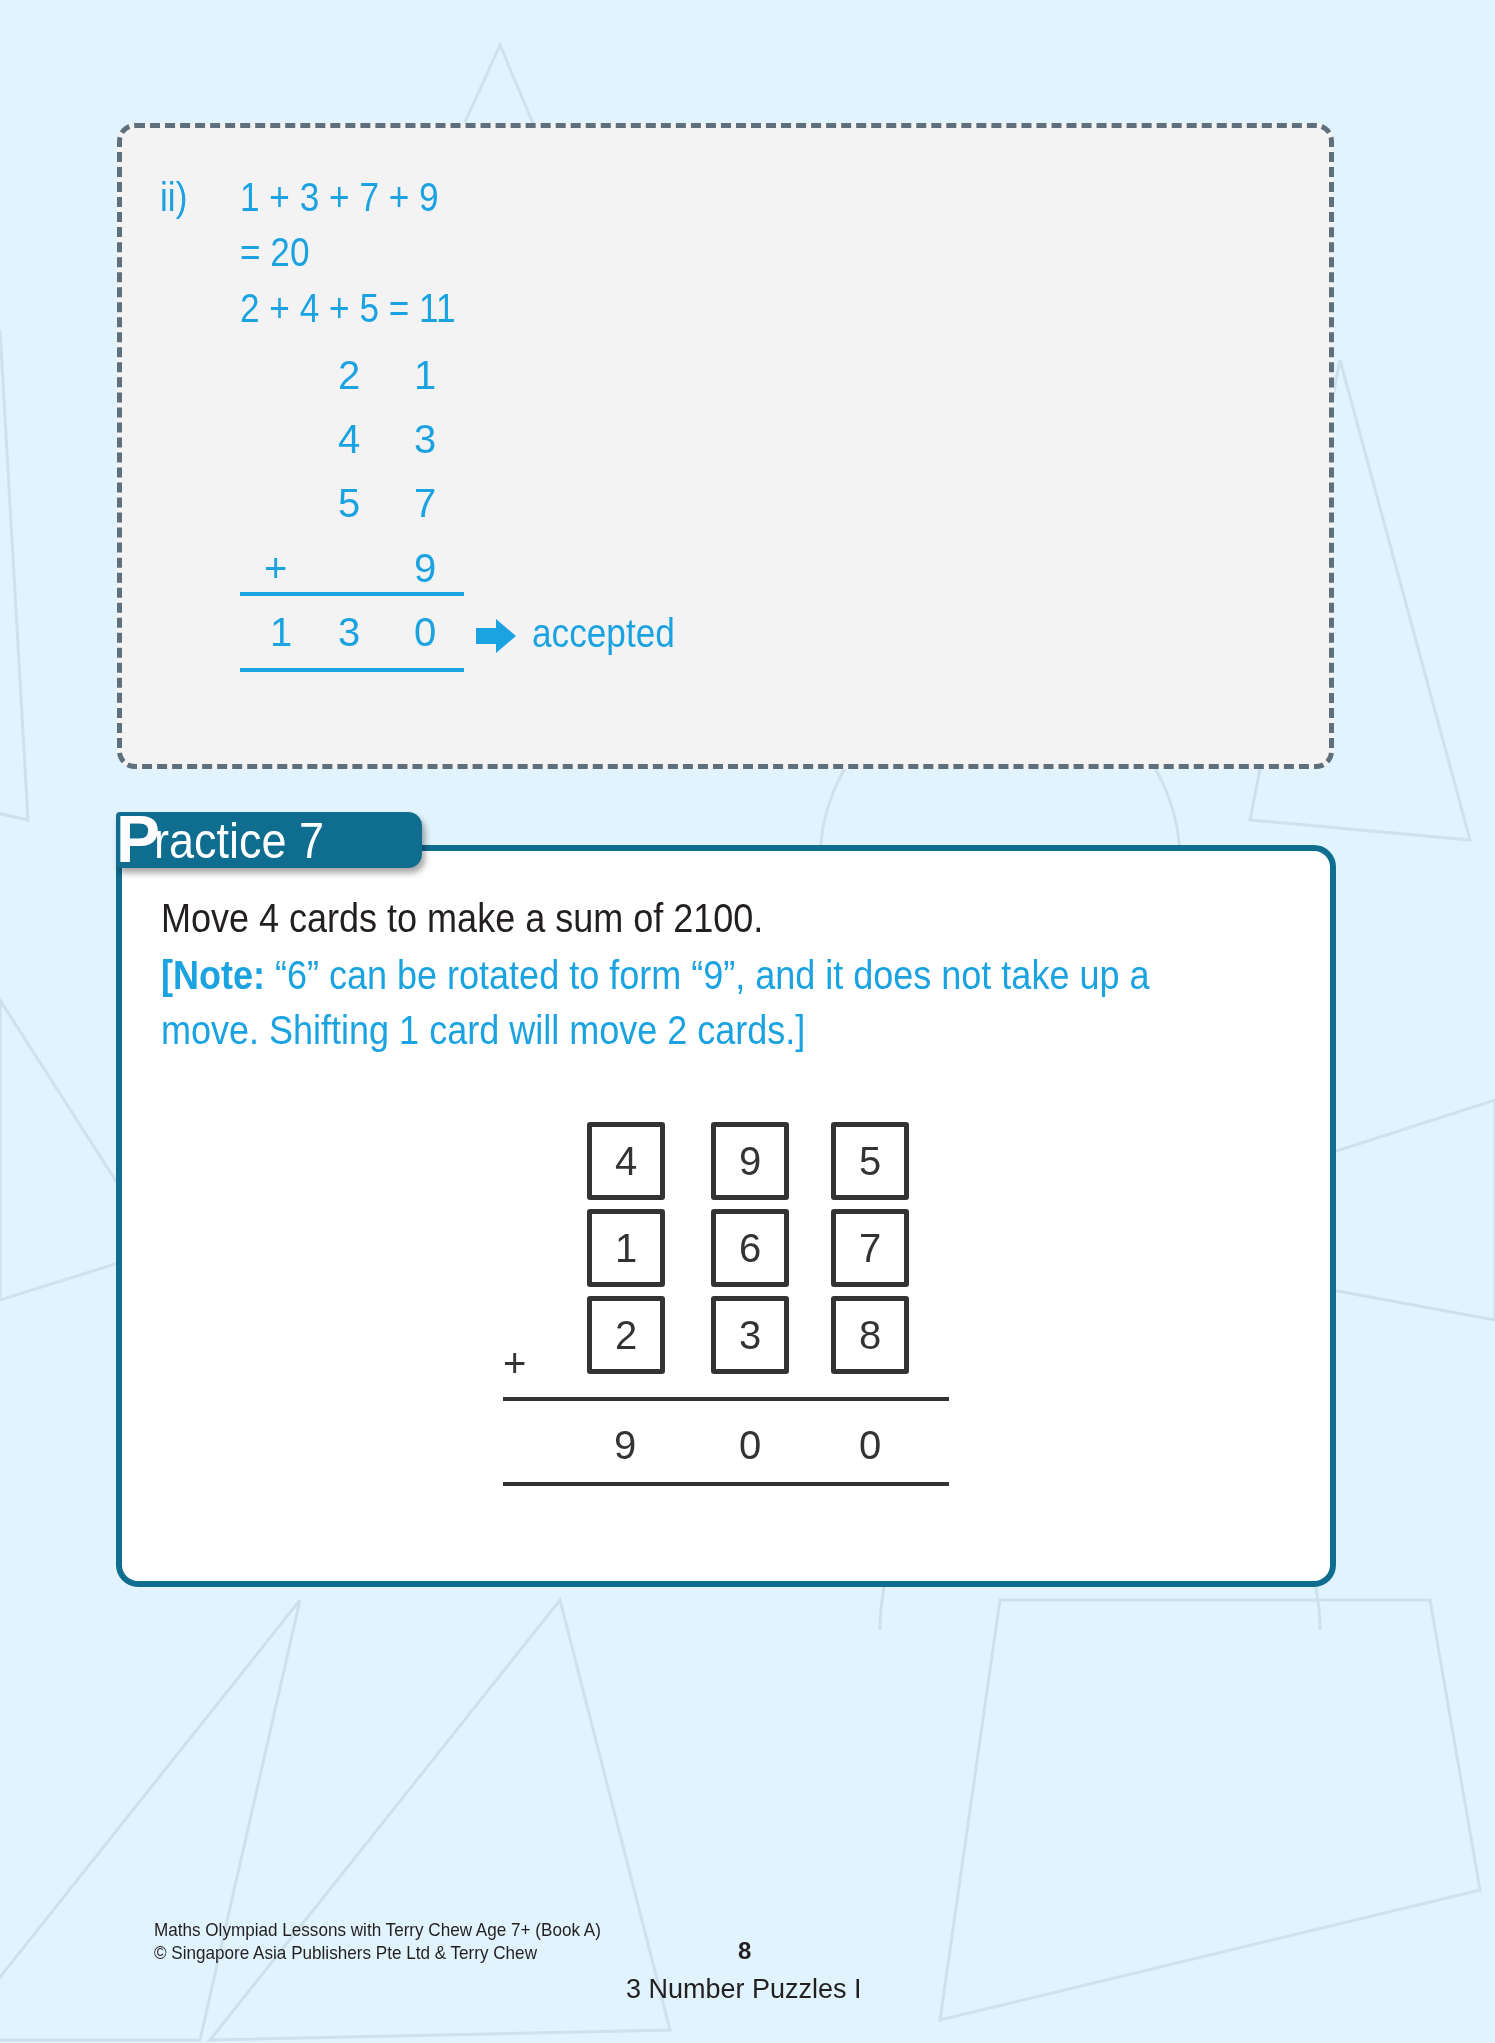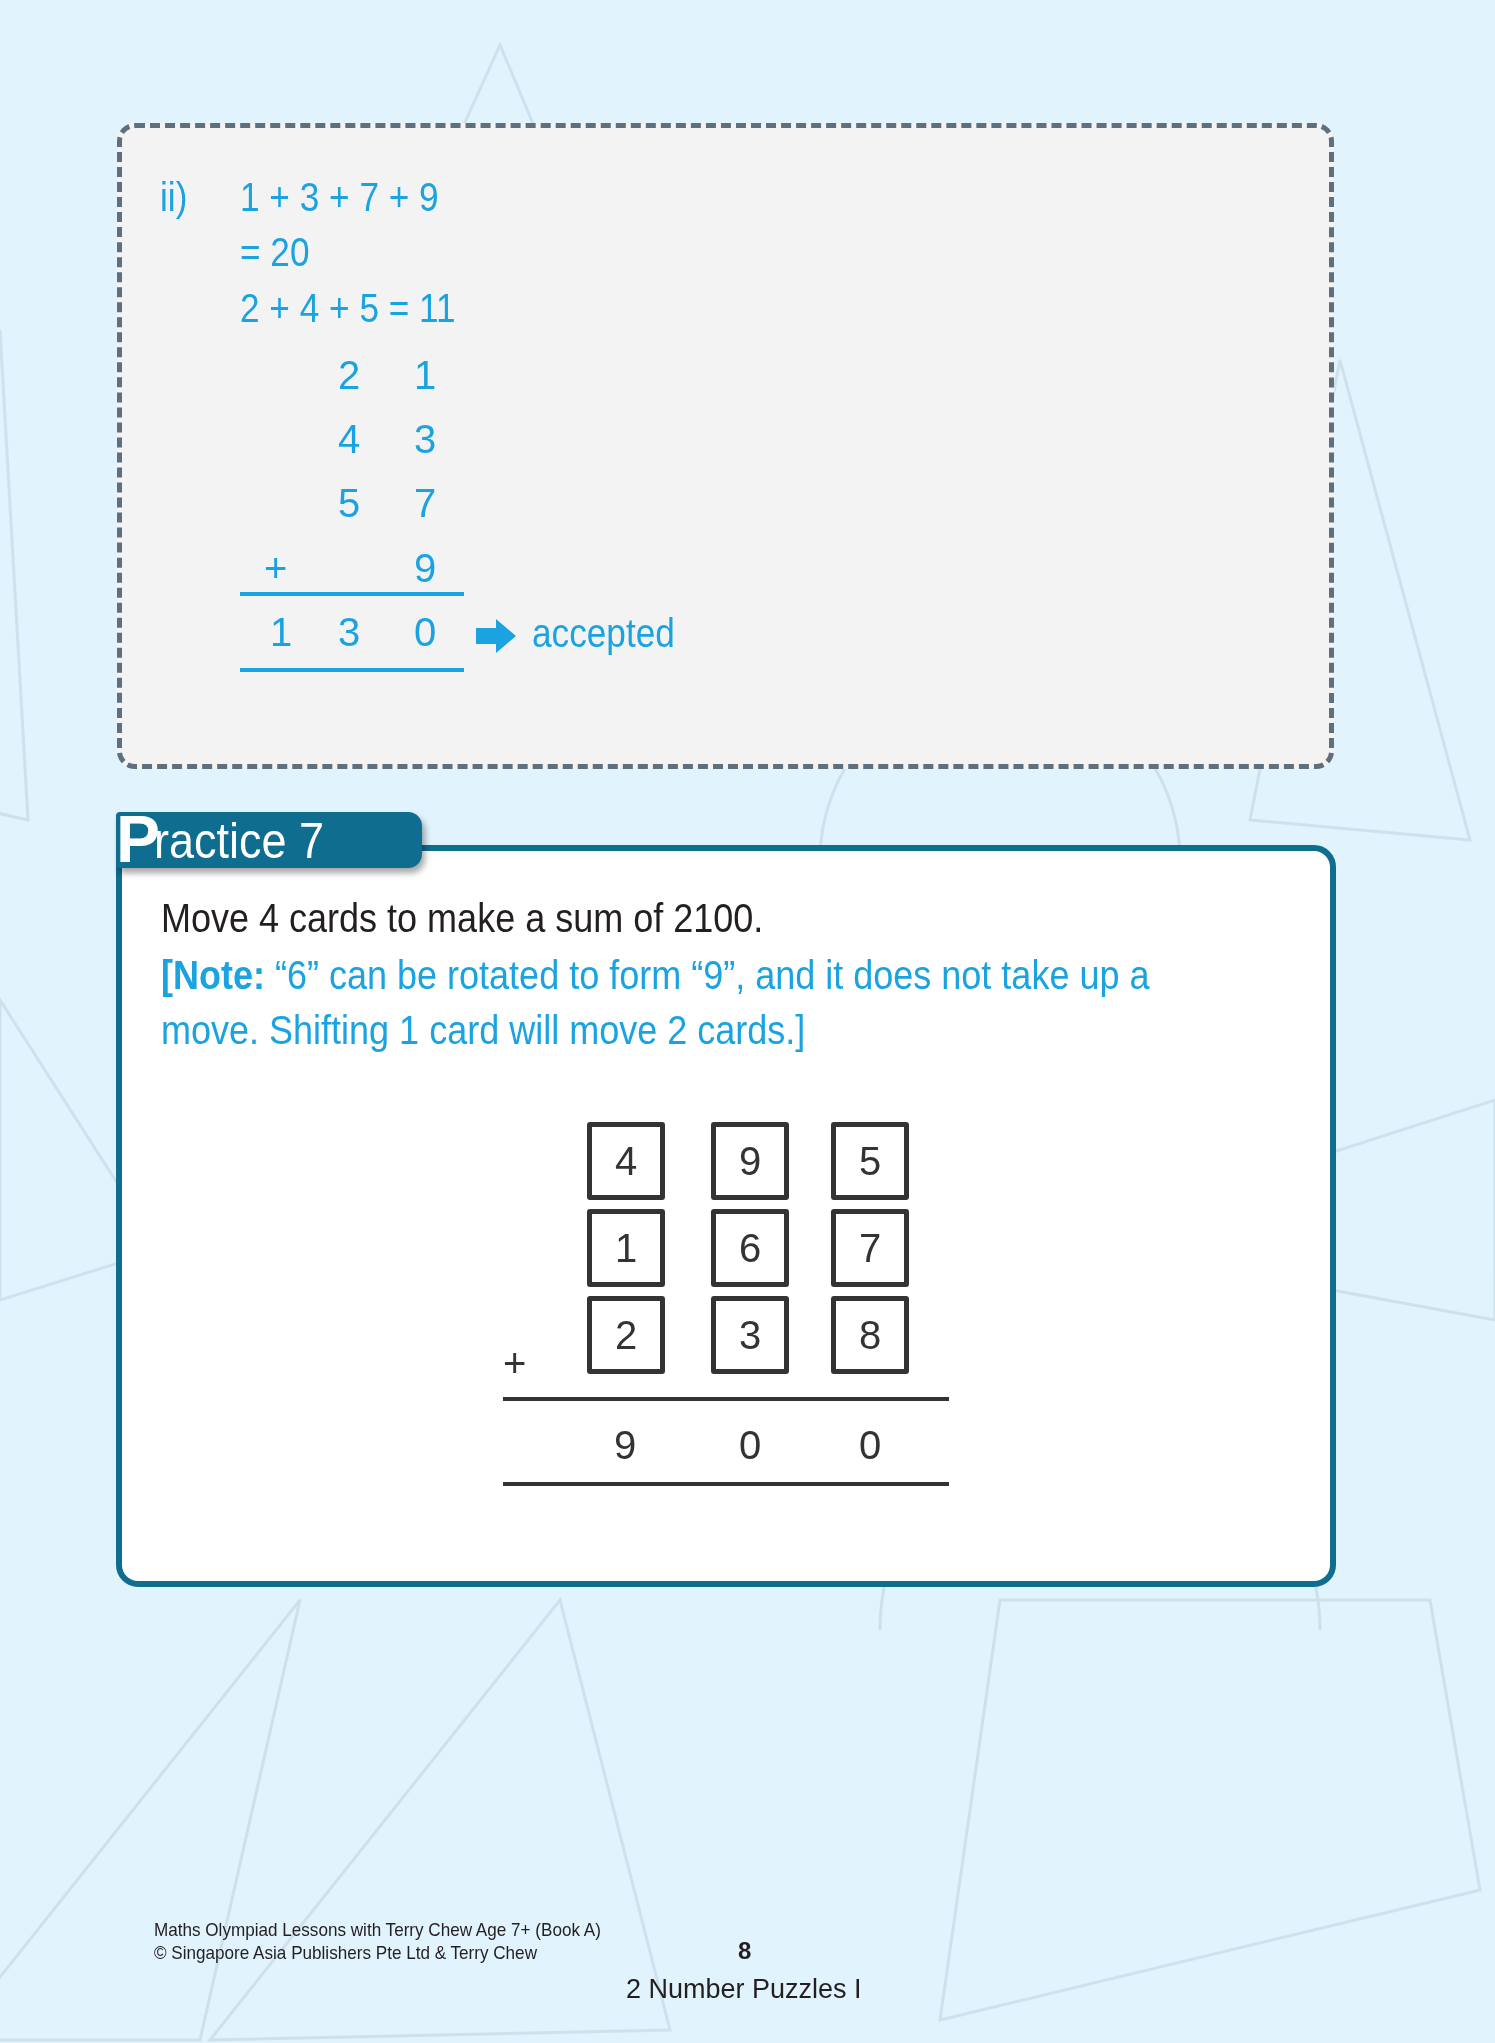--- a/index.html
+++ b/index.html
@@ -128,13 +128,13 @@
 <span class="sum-digit" style="left:503px; top:1343px;">+</span>
 <div class="sum-rule" style="left:503px; top:1397px; width:446px;"></div>
 <span class="sum-digit" style="left:614px; top:1425px;">9</span>
 <span class="sum-digit" style="left:739px; top:1425px;">0</span>
 <span class="sum-digit" style="left:859px; top:1425px;">0</span>
 <div class="sum-rule" style="left:503px; top:1482px; width:446px;"></div>
 
 <div class="footer-line" style="left:154px; top:1919px;">Maths Olympiad Lessons with Terry Chew Age 7+ (Book A)</div>
 <div class="footer-line" style="left:154px; top:1942px;">© Singapore Asia Publishers Pte Ltd &amp; Terry Chew</div>
 <div class="page-num" style="left:738px; top:1937px;">8</div>
-<div class="chapter" style="left:626px; top:1974px;">2 Number Puzzles I</div>
+<div class="chapter" style="left:626px; top:1974px;">3 Number Puzzles I</div>
 
 </body></html>

